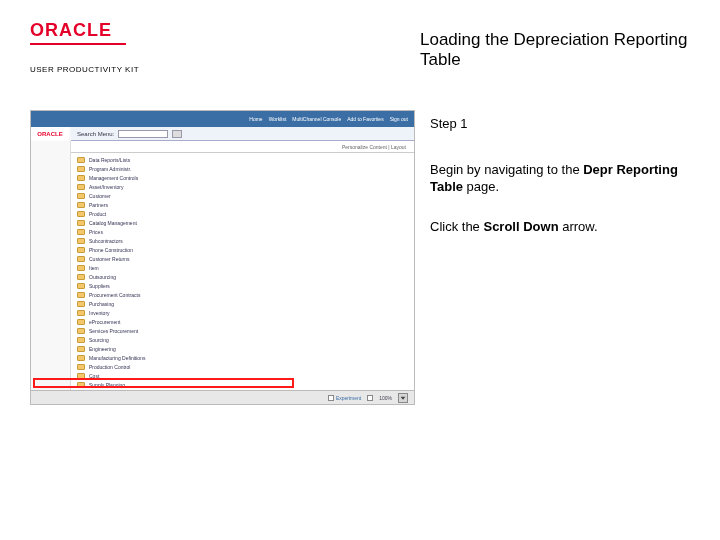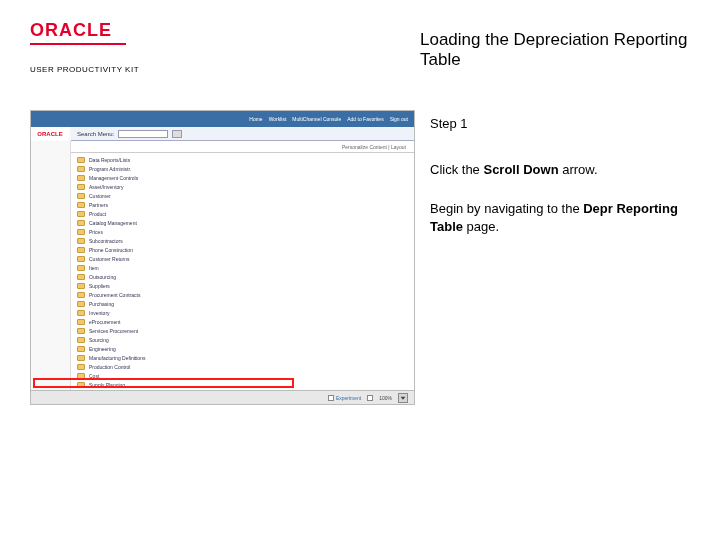--- a/index.html
+++ b/index.html
@@ -340,18 +340,18 @@
       <svg viewBox="0 0 10 10">
         <polygon points="1,3 9,3 5,8" fill="#444"></polygon>
       </svg>
     </span>
   </div>
 </div>
 
 <div class="instr">
   <p class="step-label">Step 1</p>
   <p>
+    <span>Begin by navigating to the </span><b>Depr Reporting Table</b><span> page.</span>
+  </p>
+  <p>
     <span>Click the </span><b>Scroll Down</b><span> arrow.</span>
   </p>
-  <p>
-    <span>Begin by navigating to the </span><b>Depr Reporting Table</b><span> page.</span>
-  </p>
 </div>
 
 </body></html>

